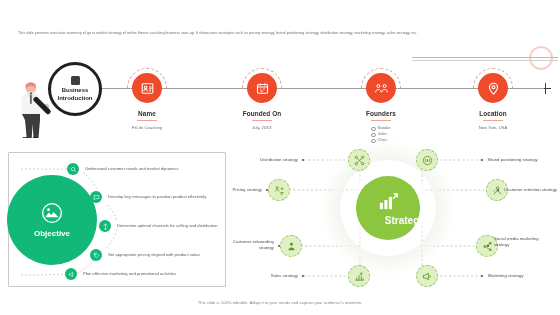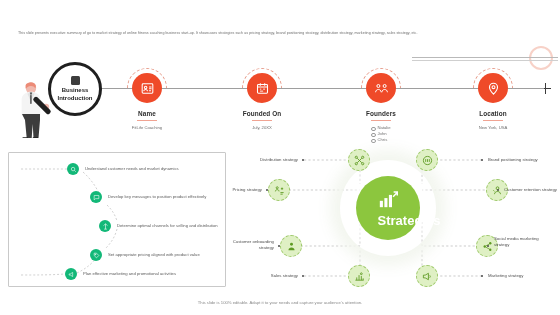--- a/index.html
+++ b/index.html
@@ -147,21 +147,21 @@
     box-shadow: 0 0 14px 10px rgba(242,246,238,.95);
   }
   .hub-core {
     position: absolute; left: 124px; top: 28px;
     width: 64px; height: 64px; border-radius: 50%;
     background: #8cc63e;
     display: flex; flex-direction: column;
     align-items: center; justify-content: center;
   }
   .hub-core-label {
-    font-size: 13px; font-weight: bold; color: #ffffff; margin-top: 4px; padding-left: 42px;
+    font-size: 10px; font-weight: bold; color: #ffffff; margin-top: 4px; padding-left: 42px;
   }
   .spoke {
     position: absolute; width: 22px; height: 22px; border-radius: 50%;
     background: #dff0c4; border: 1px dashed #9ec96a;
     display: flex; align-items: center; justify-content: center;
   }
   .spoke-label {
     position: absolute; font-size: 4.3px; color: #4f4f4f; line-height: 6px;
   }
   .spoke-label.r { text-align: right; }
@@ -280,20 +280,28 @@
 
     <svg class="obj-path">
       <path d="M12 16 C 30 16, 44 16, 60 16" stroke="#bdbdbd" stroke-width=".7" fill="none" stroke-dasharray="2 2"></path>
       <path d="M74 19 C 84 28, 88 36, 92 44" stroke="#bdbdbd" stroke-width=".7" fill="none" stroke-dasharray="2 2"></path>
       <path d="M98 52 C 104 58, 106 62, 108 68" stroke="#bdbdbd" stroke-width=".7" fill="none" stroke-dasharray="2 2"></path>
       <path d="M108 76 C 106 84, 102 90, 96 96" stroke="#bdbdbd" stroke-width=".7" fill="none" stroke-dasharray="2 2"></path>
       <path d="M88 104 C 82 112, 76 116, 68 120" stroke="#bdbdbd" stroke-width=".7" fill="none" stroke-dasharray="2 2"></path>
       <path d="M12 122 C 28 122, 42 122, 56 121" stroke="#bdbdbd" stroke-width=".7" fill="none" stroke-dasharray="2 2"></path>
     </svg>
 
+    <div class="obj-circle">
+      <svg width="22" height="22" viewBox="0 0 24 24">
+        <circle cx="12" cy="12" r="10.2" fill="none" stroke="#fff" stroke-width="1.5"></circle>
+        <path d="M4.6 16.6l4-5.2 2.6 3 2.4-3.6 5.6 5.8z" fill="#fff"></path>
+        <circle cx="8.2" cy="8.4" r="1.5" fill="#fff"></circle>
+      </svg>
+      <div class="obj-circle-label">Objective</div>
+    </div>
 
     <div class="obj-item" style="left:58px; top:10px;">
       <div class="obj-dot">
         <svg width="7" height="7" viewBox="0 0 24 24" fill="none" stroke="#fff" stroke-width="2">
           <circle cx="10.5" cy="10.5" r="6"></circle>
             <path d="M15 15l5 5"></path>
         </svg>
       </div>
       <div class="obj-text">Understand customer needs and market dynamics</div>
     </div>

